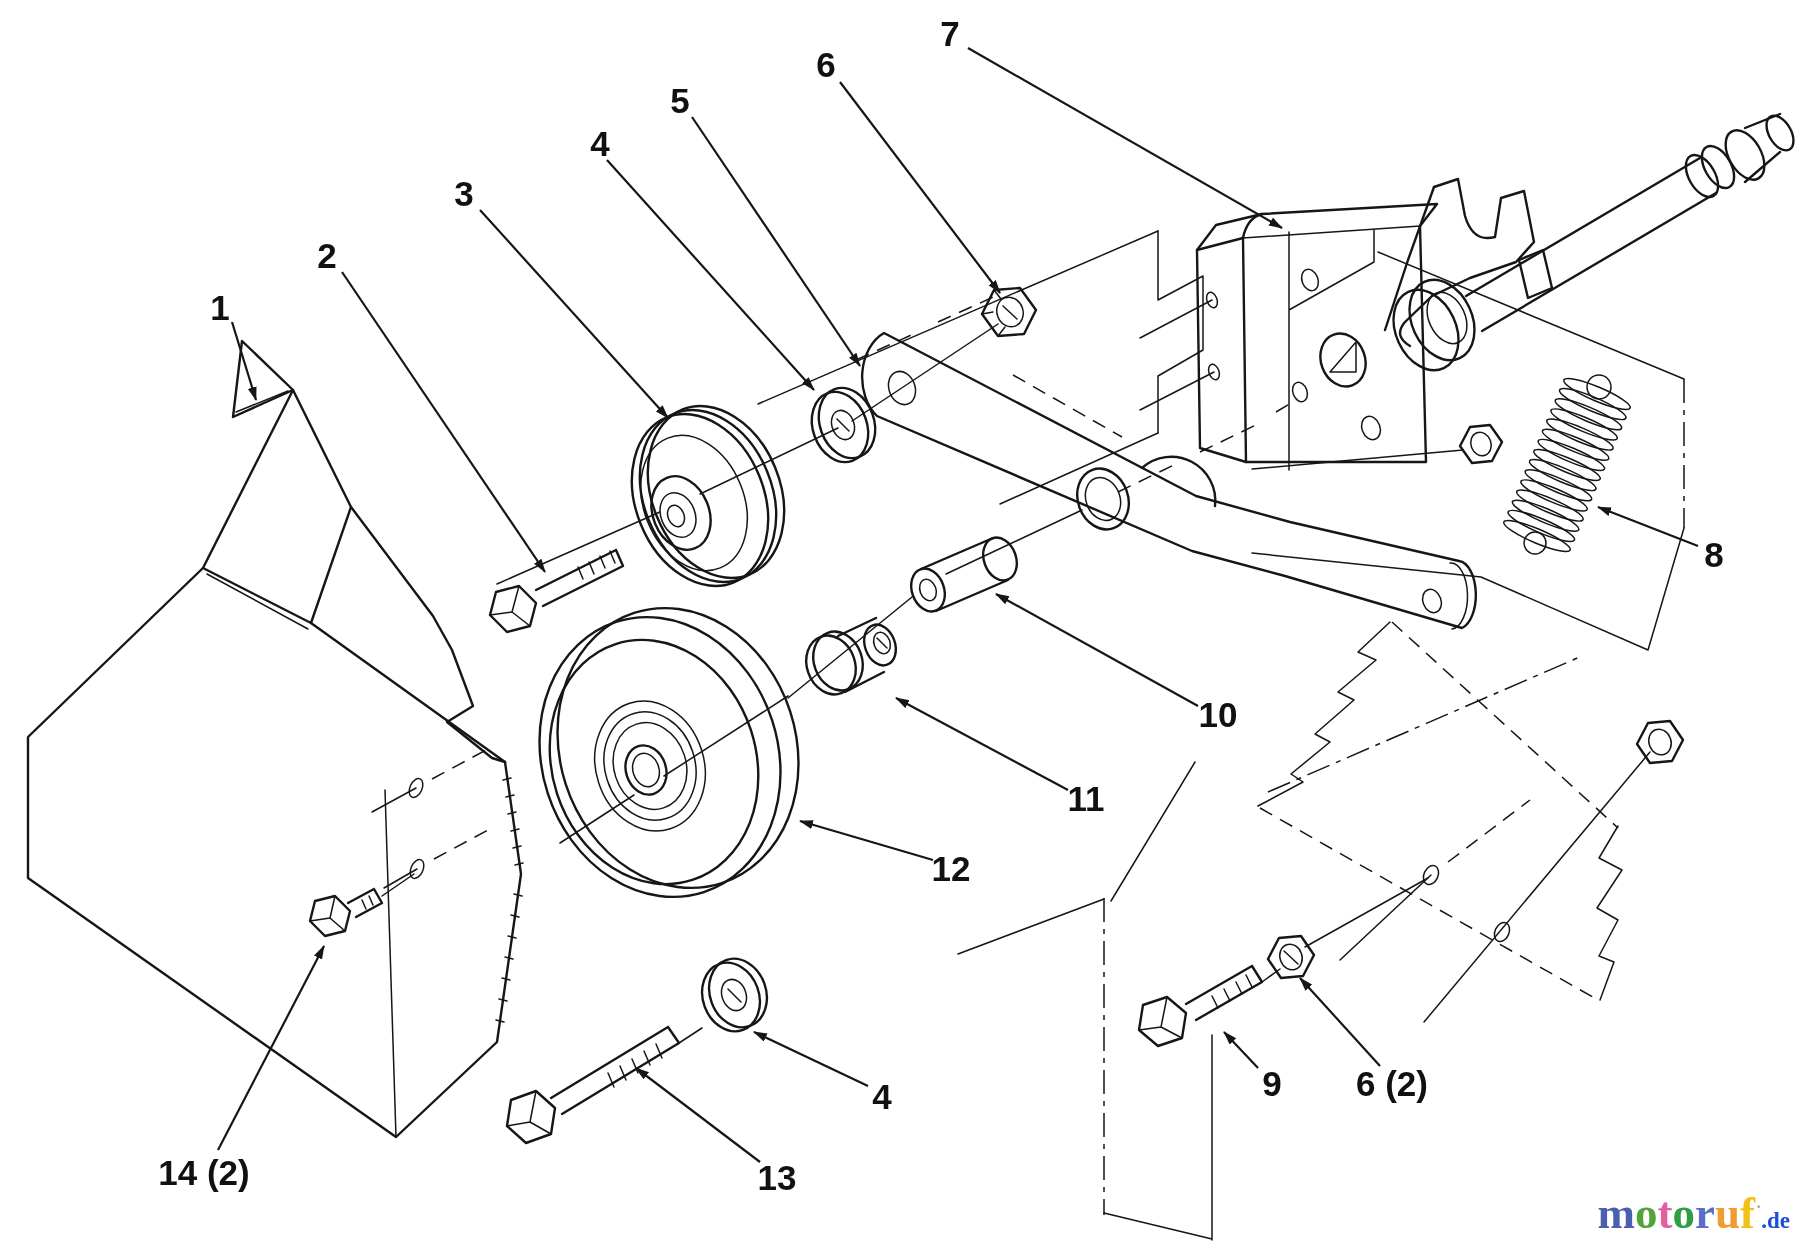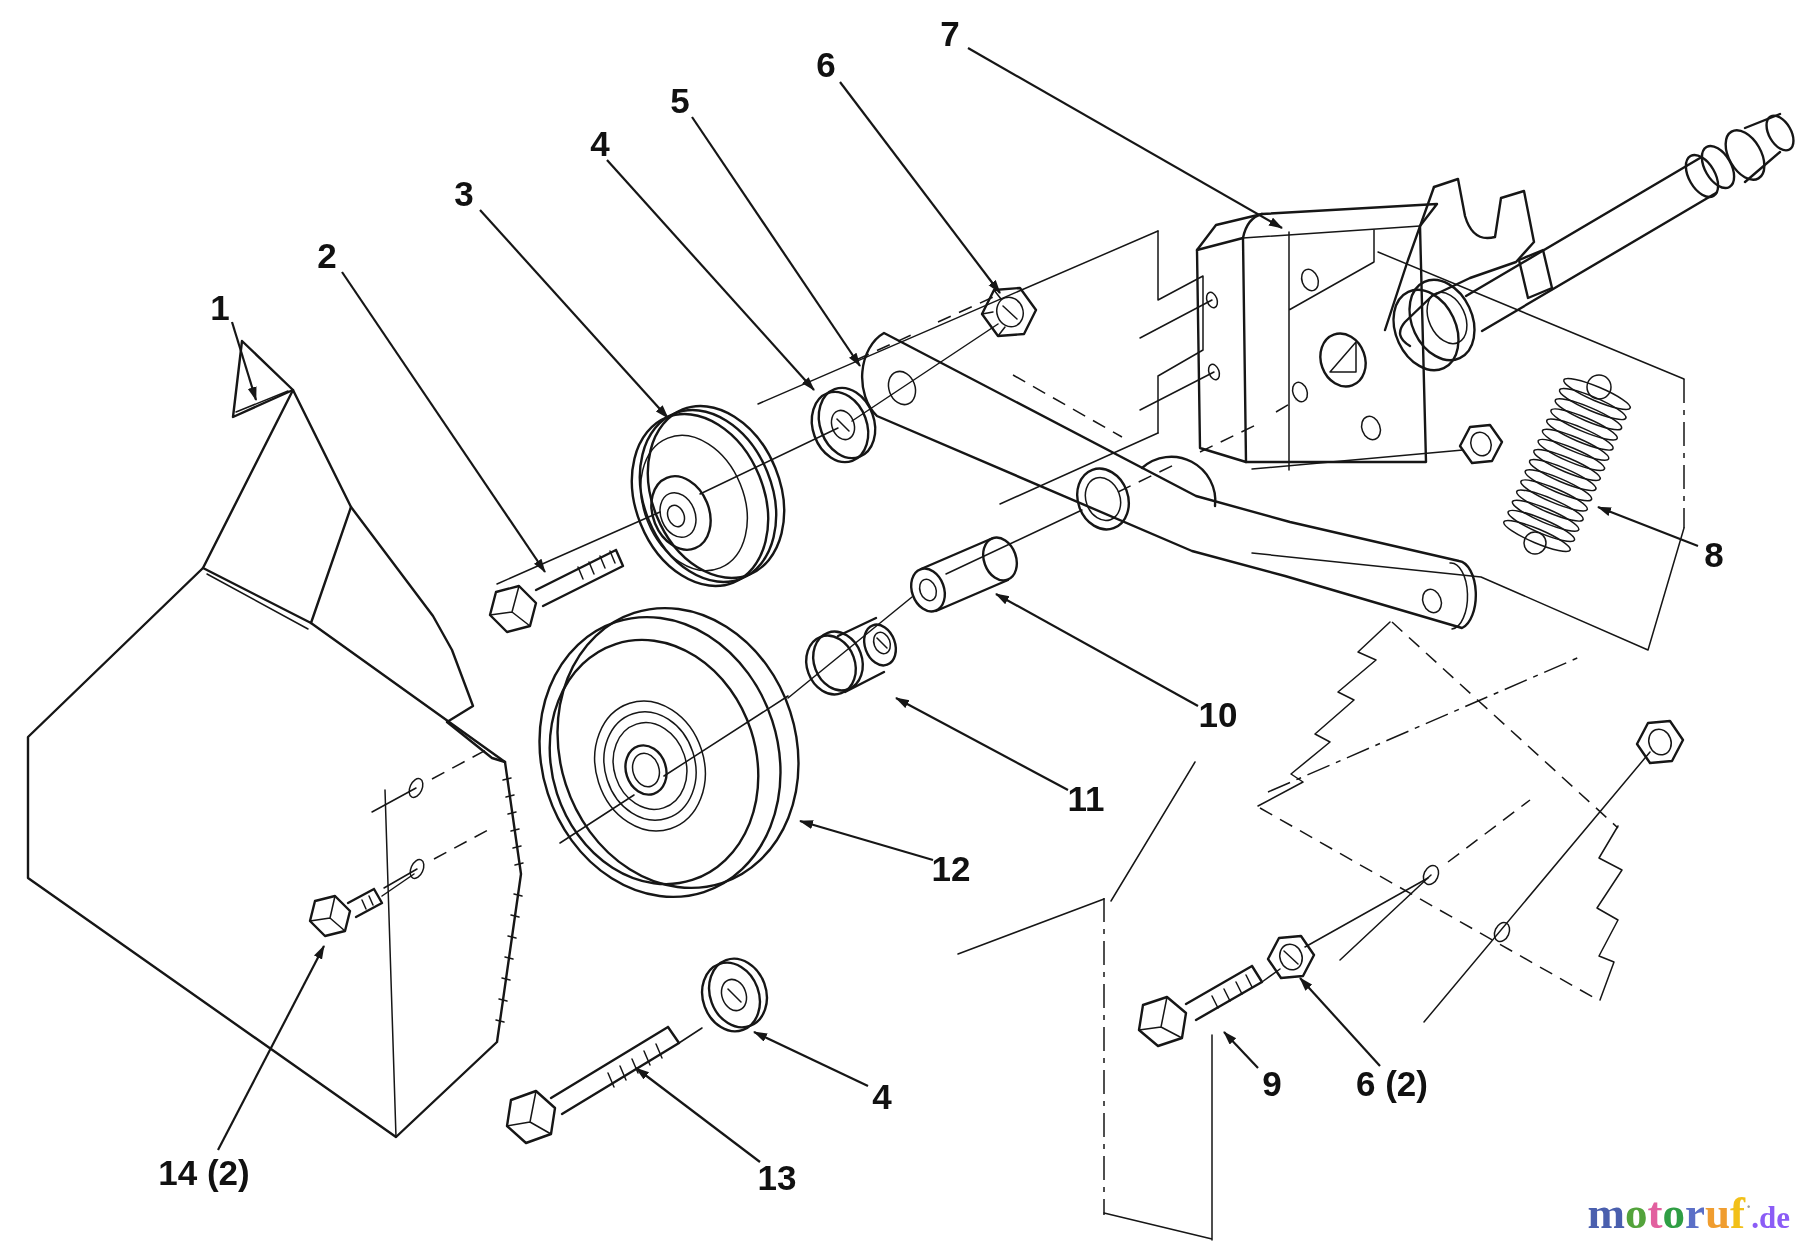--- a/index.html
+++ b/index.html
@@ -7,21 +7,21 @@
          font-family:"Liberation Sans",sans-serif;}
   svg{position:absolute;left:0;top:0;}
   .s  {fill:none;stroke:#161616;stroke-width:2.4;stroke-linejoin:round;stroke-linecap:round;}
   .t  {fill:none;stroke:#161616;stroke-width:1.5;stroke-linejoin:round;stroke-linecap:round;}
   .d  {fill:none;stroke:#161616;stroke-width:1.5;stroke-dasharray:14 9;}
   .dd {fill:none;stroke:#161616;stroke-width:1.5;stroke-dasharray:24 7 5 7;}
   .lead{fill:none;stroke:#161616;stroke-width:2.2;}
   .lbl{font-family:"Liberation Sans",sans-serif;font-weight:bold;font-size:35px;fill:#111;}
   #logo{position:absolute;right:10px;bottom:6px;font-family:"Liberation Serif",serif;
         font-weight:bold;font-size:45px;line-height:1;user-select:none;}
-  #logo .suffix{font-size:31px;color:#8b5cf6;}
+  #logo .suffix{font-size:23px;color:#1d4ed8;}
   #logo .mark{font-size:16px;color:#9a9a9a;vertical-align:super;margin-left:1px;}
 </style>
 </head>
 <body>
 
 <div id="stage">
 <svg width="1800" height="1242" viewBox="0 0 1800 1242">
   <defs>
     <marker id="arw" markerUnits="userSpaceOnUse" markerWidth="15" markerHeight="10" refX="13" refY="4.5" orient="auto">
       <path d="M0,0 L14,4.5 L0,9 Z" fill="#161616"></path>

